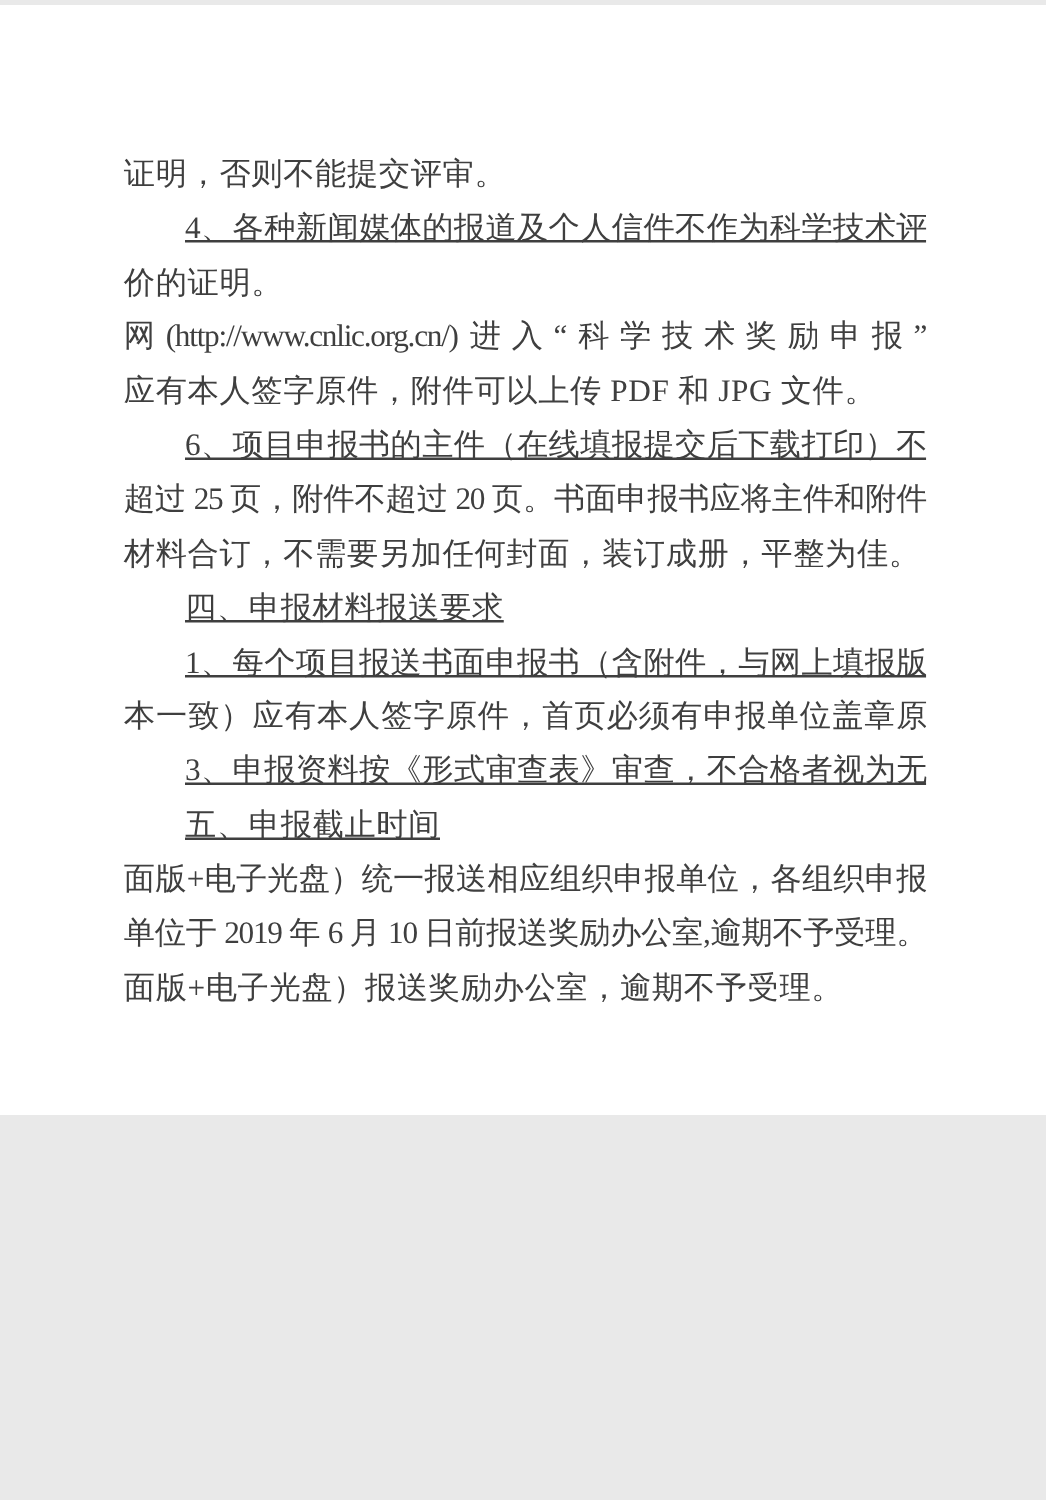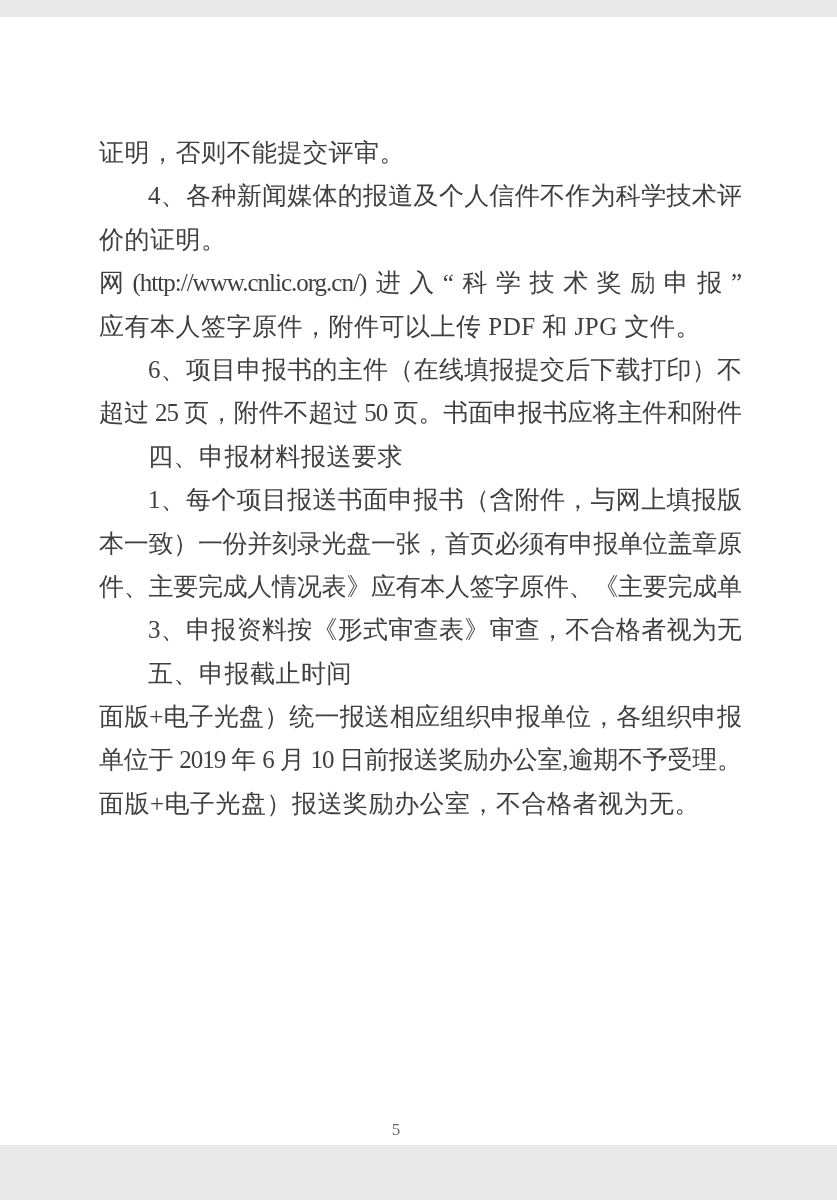--- a/index.html
+++ b/index.html
@@ -1,19 +1,19 @@
 <!DOCTYPE html>
 <html><head>
 <meta charset="utf-8">
 <style>
   html,body { margin:0; padding:0; background:#e9e9e9; }
   .page {
     position:relative;
-    width:837px; height:1128px;
-    margin:17px auto;
+    width:837px; height:888px;
+    margin:4px auto;
     background:#ffffff;
     overflow:hidden;
     font-family:"Liberation Serif","DejaVu Serif",serif;
   }
   
   .body-text {
     position:absolute;
     left:99px; top:114px;
     width:642px;
     color:#3f3f3f;
@@ -25,21 +25,21 @@
     letter-spacing:0.5px;
     white-space:pre;
   }
   .line.justify {
     white-space:normal;
     letter-spacing:-1px;
     text-align:justify;
     text-align-last:justify;
     overflow:hidden;
   }
-  .line.indent { padding-left:49px; }
+  .line.indent { padding-left:49px;text-decoration:underline; }
 
   .footer-page {
     position:absolute;
     left:376px; top:1103px;
     width:40px;
     text-align:center;
     font-size:17px;
     color:#6b6b6b;
   }
 
@@ -71,30 +71,30 @@
 
 <div class="page">
 
   <div class="body-text">
       <div class="line">证明，否则不能提交评审。</div>
       <div class="line indent justify">4、各种新闻媒体的报道及个人信件不作为科学技术评</div>
       <div class="line">价的证明。</div>
       <div class="line justify">网(http://www.cnlic.org.cn/)进入“科学技术奖励申报”</div>
       <div class="line">应有本人签字原件，附件可以上传 PDF 和 JPG 文件。</div>
       <div class="line indent justify">6、项目申报书的主件（在线填报提交后下载打印）不</div>
-      <div class="line justify">超过 25 页，附件不超过 50 页。书面申报书应将主件和附件</div>
+      <div class="line justify">超过 25 页，附件不超过 20 页。书面申报书应将主件和附件</div>
+      <div class="line">材料合订，不需要另加任何封面，装订成册，平整为佳。</div>
       <div class="line indent">四、申报材料报送要求</div>
       <div class="line indent justify">1、每个项目报送书面申报书（含附件，与网上填报版</div>
-      <div class="line justify">本一致）一份并刻录光盘一张，首页必须有申报单位盖章原</div>
-      <div class="line justify">件、主要完成人情况表》应有本人签字原件、《主要完成单</div>
+      <div class="line justify">本一致）应有本人签字原件，首页必须有申报单位盖章原</div>
       <div class="line indent justify">3、申报资料按《形式审查表》审查，不合格者视为无</div>
       <div class="line indent">五、申报截止时间</div>
       <div class="line justify">面版+电子光盘）统一报送相应组织申报单位，各组织申报</div>
       <div class="line justify">单位于 2019 年 6 月 10 日前报送奖励办公室,逾期不予受理。</div>
-      <div class="line">面版+电子光盘）报送奖励办公室，不合格者视为无。</div>
+      <div class="line">面版+电子光盘）报送奖励办公室，逾期不予受理。</div>
     </div>
 
   <div class="footer-page">5</div>
 
   <div class="watermark">
     <span class="wm-icon">
       <svg width="48" height="44" viewBox="0 0 48 44" fill="none" xmlns="http://www.w3.org/2000/svg">
 
         <path d="M6 16 C4 10, 9 5, 14 7 C12 11, 9 14, 6 16 Z" stroke="#ccd0d2" stroke-width="1.6" fill="none"></path>
         <path d="M15 8 C16 4, 21 3, 23 6 C21 9, 18 9, 15 8 Z" stroke="#ccd0d2" stroke-width="1.6" fill="none"></path>

